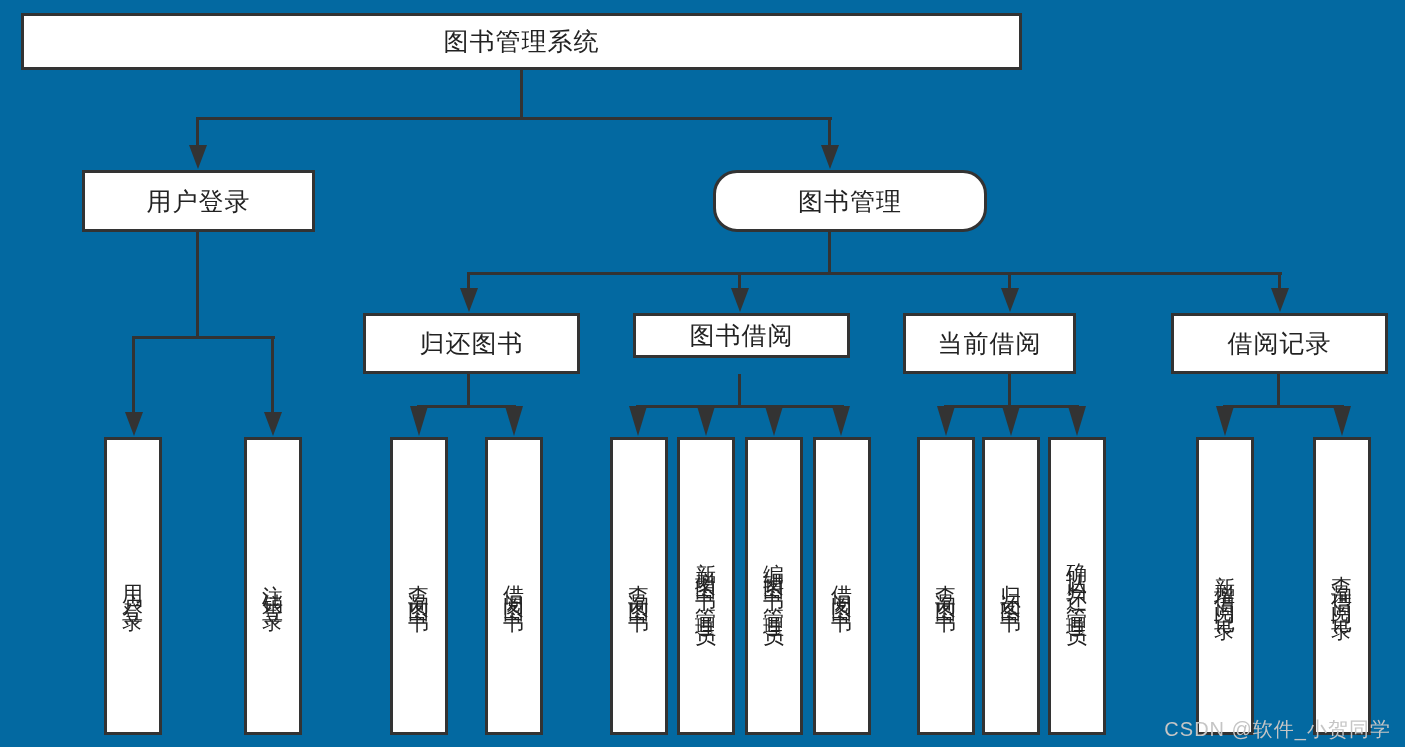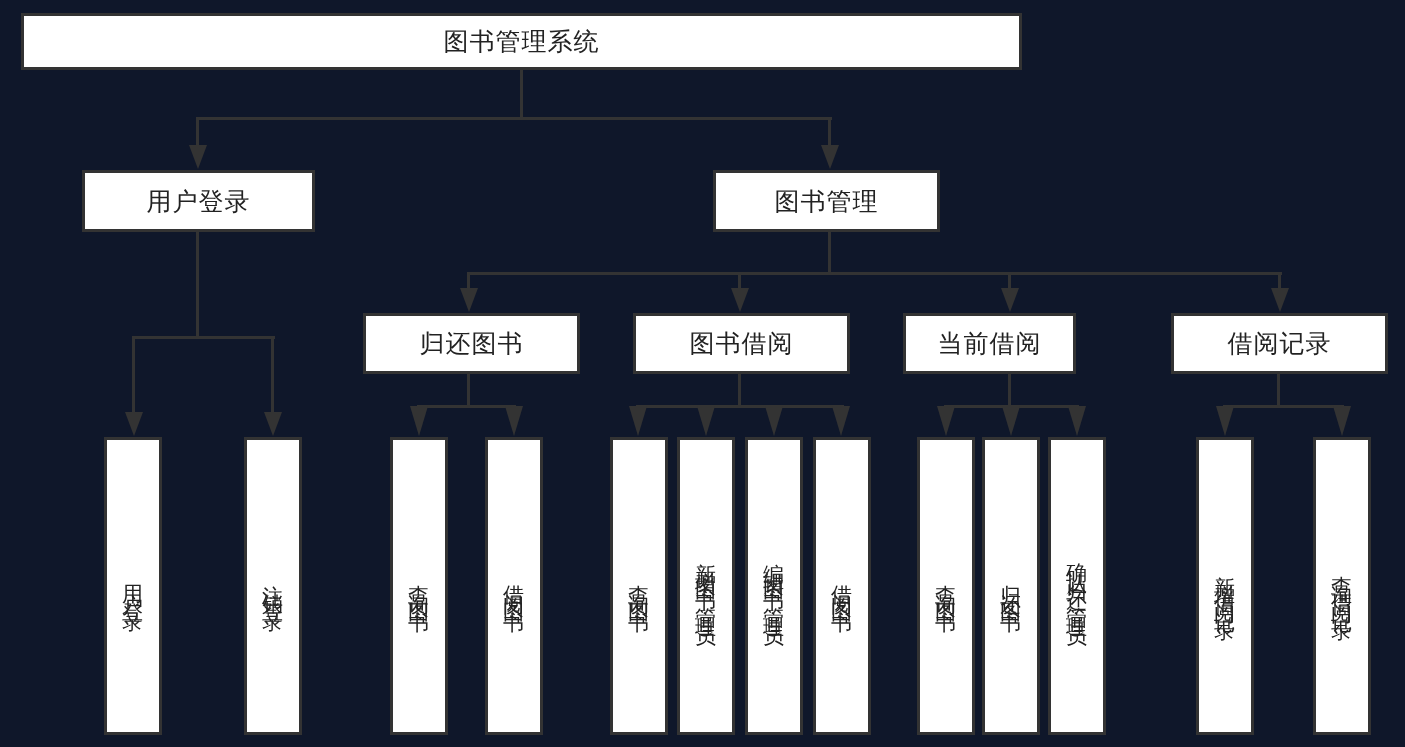--- a/index.html
+++ b/index.html
@@ -1,19 +1,19 @@
 <!DOCTYPE html>
 <html><head>
 <meta charset="utf-8">
 <style>
   html,body{margin:0;padding:0;background:#ffffff;}
   #canvas{
     position:relative;
     width:1405px;height:747px;
-    background:#0f172a;
+    background:#0369a1;
     font-family:"Liberation Sans","DejaVu Sans",sans-serif;
     overflow:hidden;
   }
   
   .node{
     position:absolute;
     box-sizing:border-box;
     border:3px solid #333333;
     background:#ffffff;
     display:flex;
@@ -67,21 +67,21 @@
   <div class="vl" style="left:520px;top:69px;height:50px;"></div>
   <div class="hl" style="left:196px;top:117px;width:636px;"></div>
   <div class="vl" style="left:196px;top:117px;height:30px;"></div>
   <div class="ar" style="left:189px;top:145px;"></div>
   <div class="vl" style="left:828px;top:117px;height:30px;"></div>
   <div class="ar" style="left:821px;top:145px;"></div>
 
   <div class="node hnode" style="left:82px;top:170px;width:233px;height:62px;">
     <span>用户登录</span>
   </div>
-  <div class="node hnode" style="left:713px;top:170px;width:227px;height:62px;">
+  <div class="node hnode" style="left:713px;top:170px;width:274px;height:62px;border-radius:24px;">
     <span>图书管理</span>
   </div>
 
   <div class="vl" style="left:196px;top:231px;height:108px;"></div>
   <div class="hl" style="left:132px;top:336px;width:143px;"></div>
   <div class="vl" style="left:132px;top:336px;height:76px;"></div>
   <div class="ar" style="left:125px;top:412px;"></div>
   <div class="vl" style="left:271px;top:336px;height:76px;"></div>
   <div class="ar" style="left:264px;top:412px;"></div>
 
@@ -92,21 +92,21 @@
   <div class="vl" style="left:738px;top:272px;height:17px;"></div>
   <div class="ar" style="left:731px;top:288px;"></div>
   <div class="vl" style="left:1008px;top:272px;height:17px;"></div>
   <div class="ar" style="left:1001px;top:288px;"></div>
   <div class="vl" style="left:1278px;top:272px;height:17px;"></div>
   <div class="ar" style="left:1271px;top:288px;"></div>
 
   <div class="node hnode" style="left:363px;top:313px;width:217px;height:61px;">
     <span>归还图书</span>
   </div>
-  <div class="node hnode" style="left:633px;top:313px;width:217px;height:61px;">
+  <div class="node hnode" style="left:633px;top:313px;width:217px;height:45px;">
     <span>图书借阅</span>
   </div>
   <div class="node hnode" style="left:903px;top:313px;width:173px;height:61px;">
     <span>当前借阅</span>
   </div>
   <div class="node hnode" style="left:1171px;top:313px;width:217px;height:61px;">
     <span>借阅记录</span>
   </div>
 
   <div class="vl" style="left:467px;top:374px;height:34px;"></div>
@@ -169,14 +169,15 @@
     <span class="vtxt">确认归还（管理员）</span>
   </div>
 
   <div class="node vnode" style="left:1196px;">
     <span class="vtxt">新增借阅记录</span>
   </div>
   <div class="node vnode" style="left:1313px;">
     <span class="vtxt">查询借阅记录</span>
   </div>
 
+  <div class="watermark">CSDN @软件_小贺同学</div>
 
 </div>
 
 </body></html>

